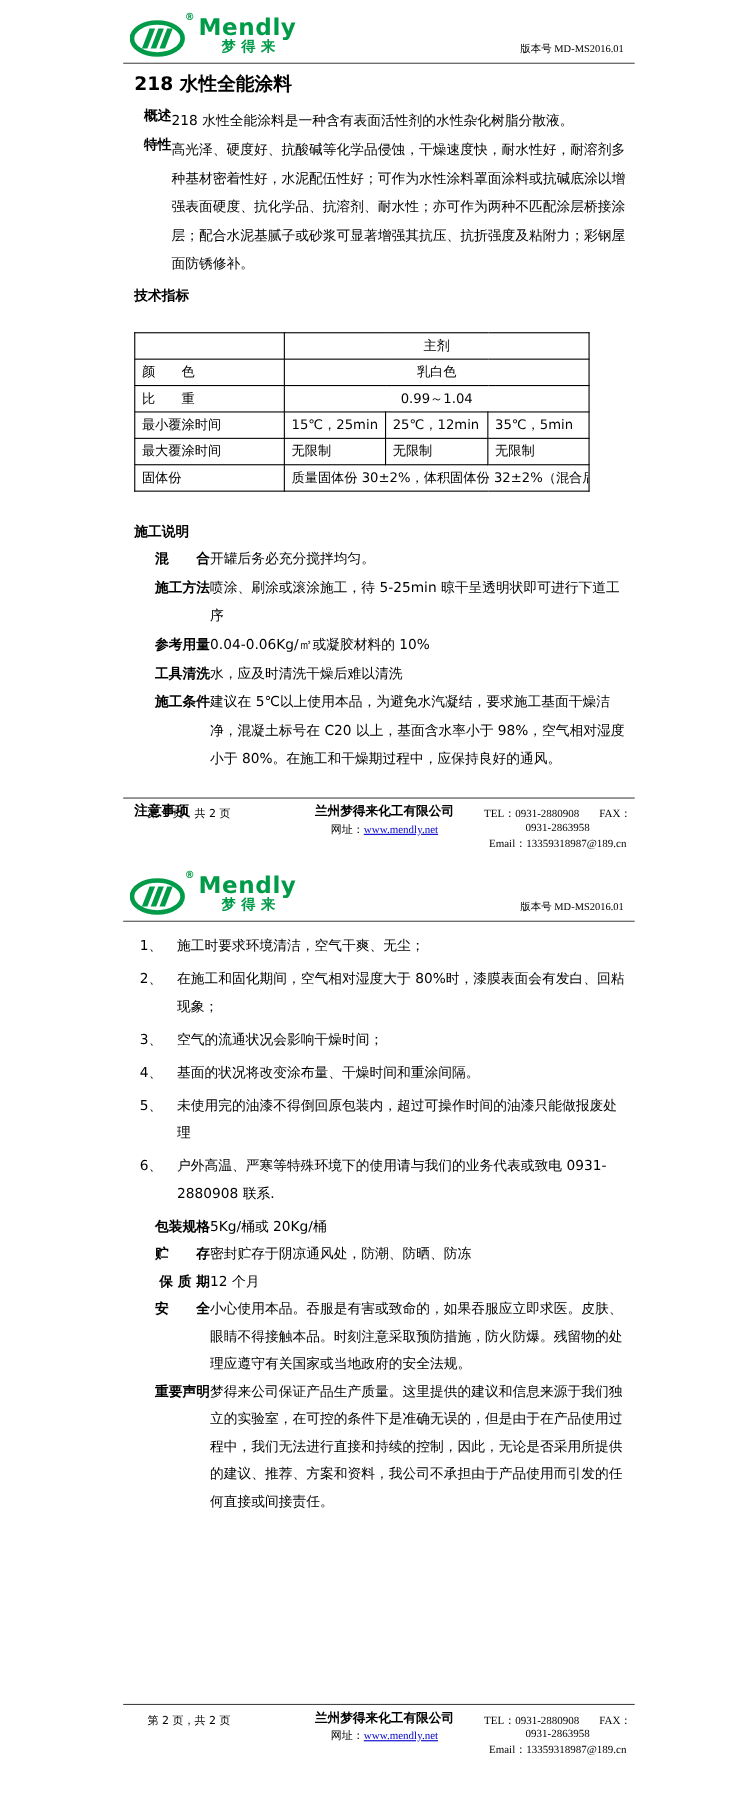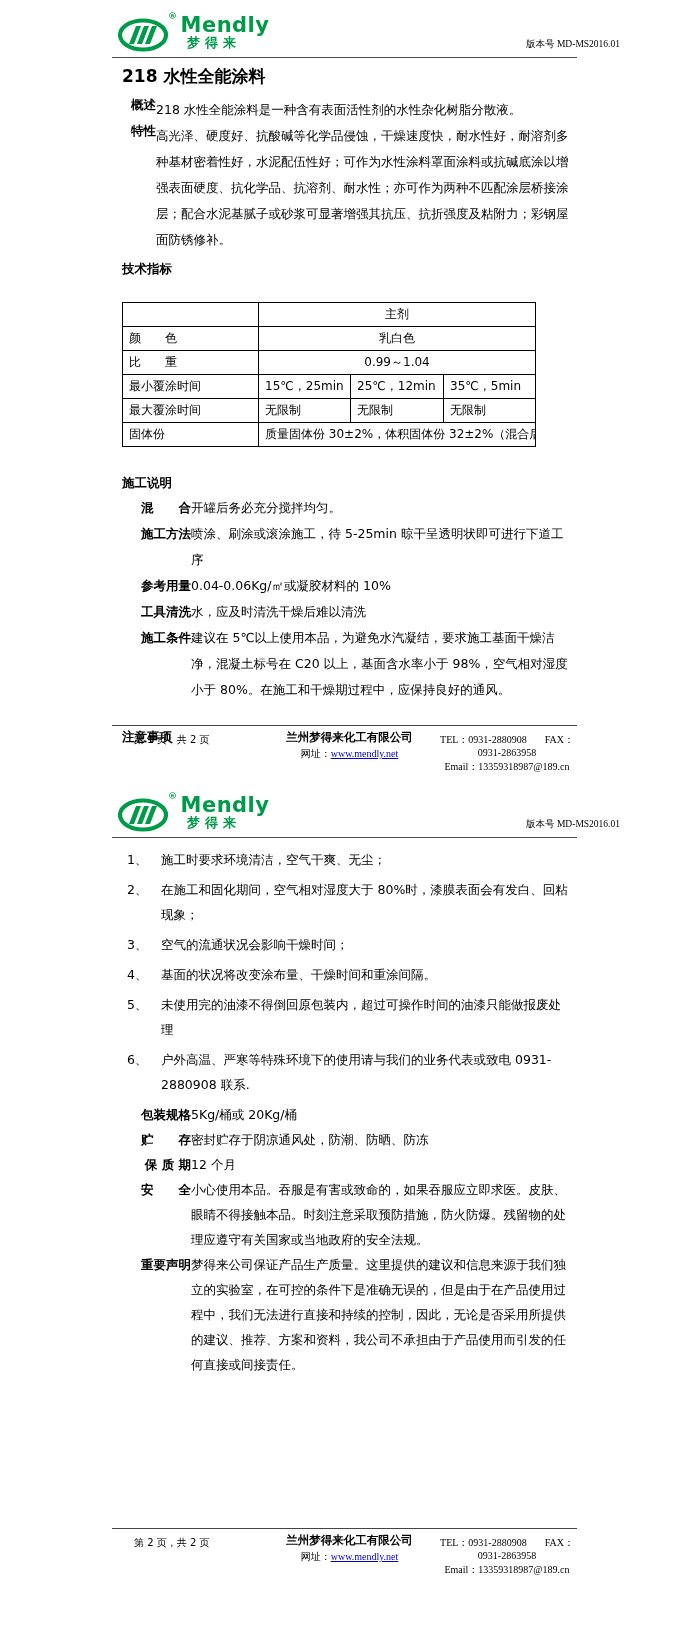--- a/index.html
+++ b/index.html
@@ -7,21 +7,21 @@
   html,body { margin:0; padding:0; background:#fff; }
   .sheet {
     width:687px; height:1638px; background:#fff; color:var(--ink);
     font-family:"DejaVu Sans","Liberation Sans",sans-serif; position:relative;
   }
   .page { position:relative; overflow:hidden; }
   .page1 { height:780px; }
   .page2 { height:858px; }
 
   
-  .doc-header { display:flex; justify-content:space-between; align-items:flex-end; padding:15px 67px 5px 118px; }
+  .doc-header { display:flex; justify-content:space-between; align-items:flex-end; padding:15px 120px 5px 118px;text-align:center; }
   .logo { display:flex; align-items:flex-start; }
   .logo svg { display:block; margin-top:3px; }
   .logo-text { line-height:1; margin-left:1px; }
   .logo-en { font-size:21px; font-weight:bold; color:var(--green); letter-spacing:0.5px; white-space:nowrap; }
   .reg { font-size:9px; vertical-align:top; position:relative; top:-3px; left:-3px; color:var(--green); }
   .logo-cn { font-size:13px; font-weight:bold; color:var(--green); letter-spacing:5px; margin:0 0 0 16px; }
   .version { font-family:"Liberation Serif","DejaVu Serif",serif; font-size:9.5px; padding-bottom:1px; }
 
   .hrule { border-top:1px solid #4d4d4d; margin:0 110px 0 112px; height:0; }
 
@@ -49,21 +49,21 @@
   
   .notes { margin-top:9px; font-size:12.5px; }
   .note { display:flex; line-height:25px; margin-bottom:5px; }
   .note-num { flex:0 0 39px; padding-left:5px; }
   .note-text { flex:1; }
   .inforow { line-height:25px; }
 
   
   .pg-footer { position:absolute; left:112px; right:110px; }
   .page1 .pg-footer { bottom:6px; }
-  .page2 .pg-footer { bottom:61px; }
+  .page2 .pg-footer { bottom:40px; }
   .f-rule { border-top:1px solid #444; margin-bottom:4px; }
   .f-row { display:flex; align-items:flex-start; font-size:10px; }
   .f-page { flex:0 0 150px; padding-left:22px; padding-top:3px; white-space:nowrap; }
   .f-mid { flex:0 0 175px; text-align:center; }
   .f-company { font-weight:bold; font-size:11.5px; white-space:nowrap; }
   .f-site { font-size:10px; margin-top:2px; white-space:nowrap; }
   .f-right { flex:1; text-align:center; padding-top:3px; }
   .f-serif { font-family:"Liberation Serif","DejaVu Serif",serif; }
   .f-telfax .gap { display:inline-block; width:18px; }
   .f-email { margin-top:2px; }

